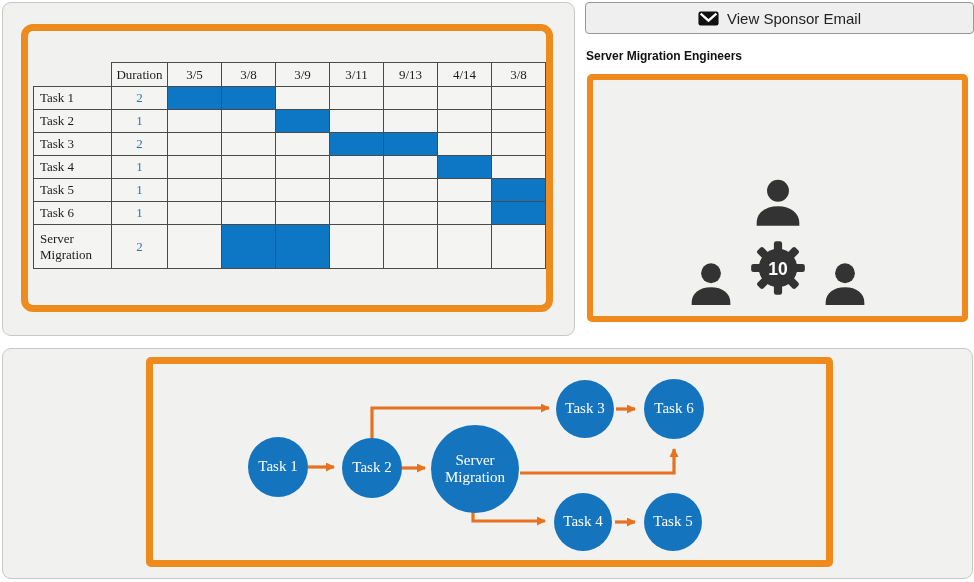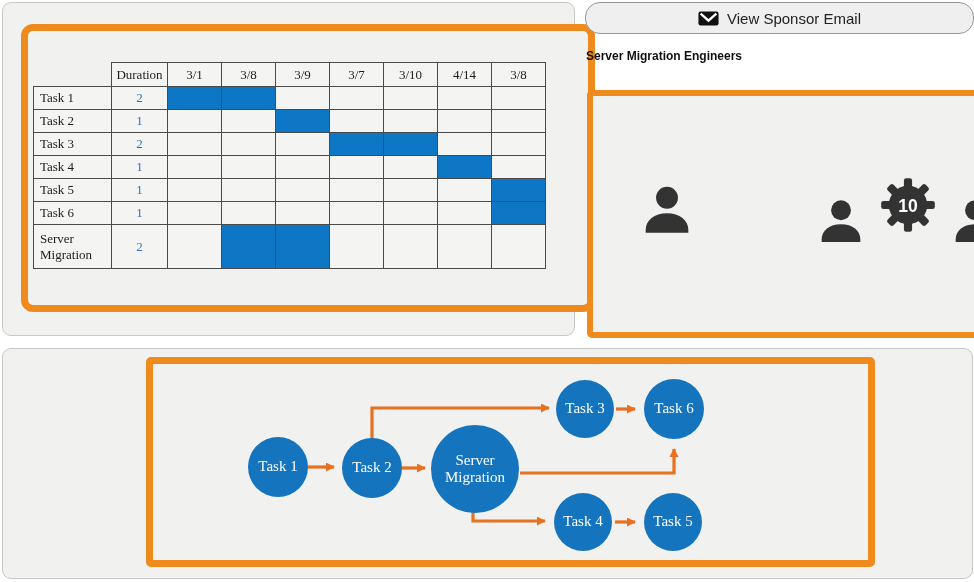--- a/index.html
+++ b/index.html
@@ -1,42 +1,42 @@
 <!DOCTYPE html>
 <html><head>
 <meta charset="utf-8">
 <style>
   html,body{margin:0;padding:0;background:#ffffff;}
   #page{position:relative;width:974px;height:582px;background:#ffffff;overflow:hidden;
         font-family:"Liberation Sans",sans-serif;}
   .panel{position:absolute;background:#f1f1ef;border:1px solid #c8c8c8;border-radius:9px;}
-  .orange-frame{position:absolute;border:7px solid #ef8a1c;background:#f1f1ef;padding-left:42px;}
+  .orange-frame{position:absolute;border:7px solid #ef8a1c;background:#f1f1ef;}
 
   
   #panel-gantt{left:2px;top:2px;width:571px;height:332px;}
   #gantt-frame{left:18px;top:21px;width:518px;height:274px;border-radius:12px;}
   table.gantt{position:absolute;left:5px;top:31px;border-collapse:collapse;table-layout:fixed;
               font-family:"Liberation Serif",serif;font-size:13px;color:#1c1c1c;}
   table.gantt th,table.gantt td{border:1px solid #4a4a4a;padding:0;background:#f4f4f2;
               text-align:center;vertical-align:middle;overflow:hidden;}
   table.gantt th{font-weight:normal;height:23px;}
   table.gantt td{height:22px;}
   table.gantt .corner{border:none;background:transparent;}
   table.gantt td.task-label{text-align:left;padding-left:6px;}
   table.gantt td.duration{color:#2e75b6;}
   table.gantt td.filled{background:#0d76c5;}
   table.gantt tr.tall td{height:43px;}
 
   
   #sponsor-button{position:absolute;left:585px;top:2px;width:387px;height:30px;
-      background:#efefef;border:1px solid #969696;border-radius:15px;display:flex;
+      background:#efefef;border:1px solid #969696;border-radius:4px;display:flex;
       align-items:center;justify-content:center;gap:8px;font-size:15px;color:#222;cursor:pointer;}
   #engineers-heading{position:absolute;left:586px;top:49px;font-size:12px;font-weight:bold;color:#111;}
-  #engineers-box{left:587px;top:90px;width:369px;height:236px;border-width:6px;border-radius:5px;
-      display:flex;align-items:center;justify-content:space-between;}
+  #engineers-box{left:587px;top:74px;width:369px;height:236px;border-width:6px;border-radius:5px;
+      display:flex;flex-direction:column;align-items:center;justify-content:flex-end;}
   .people-row{display:flex;align-items:flex-end;gap:10px;margin-top:2px;}
   .gear-wrap{margin-bottom:16px;}
 
   
   #panel-diagram{left:2px;top:348px;width:969px;height:229px;}
   #diagram-frame{left:143px;top:8px;width:673px;height:196px;border-radius:5px;}
   .node{position:absolute;background:#1474be;border-radius:50%;display:flex;align-items:center;
         justify-content:center;text-align:center;color:#ffffff;
         font-family:"Liberation Serif",serif;font-size:15px;line-height:1.15;}
   #connectors{position:absolute;left:0;top:0;width:969px;height:229px;pointer-events:none;}
@@ -57,25 +57,25 @@
             <col style="width:54px">
           <col style="width:54px">
             <col style="width:54px">
             <col style="width:54px">
             <col style="width:54px">
         </colgroup>
         <thead>
           <tr>
             <th class="corner"></th>
             <th>Duration</th>
-            <th>3/1</th>
+            <th>3/5</th>
             <th>3/8</th>
             <th>3/9</th>
-            <th>3/7</th>
-            <th>3/10</th>
+            <th>3/11</th>
+            <th>9/13</th>
             <th>4/14</th>
             <th>3/8</th>
           </tr>
         </thead>
         <tbody>
           <tr>
             <td class="task-label">Task 1</td>
             <td class="duration">2</td>
             <td class="day-cell filled"></td>
               <td class="day-cell filled"></td>

